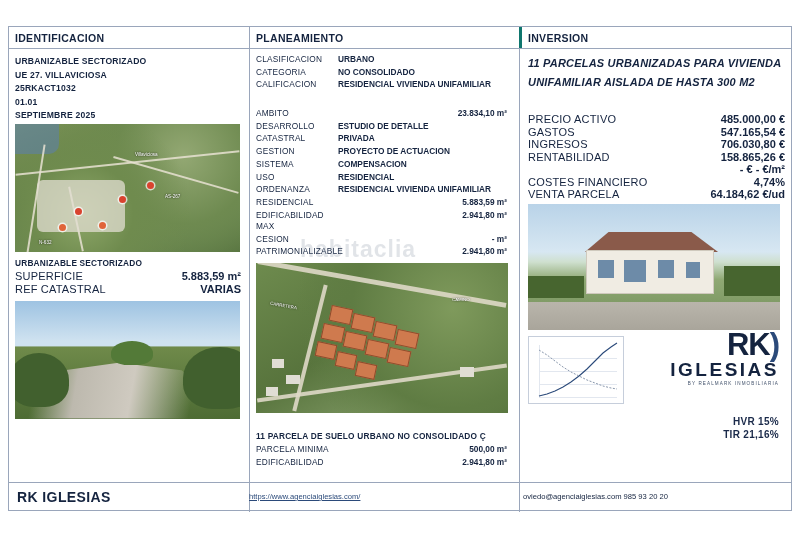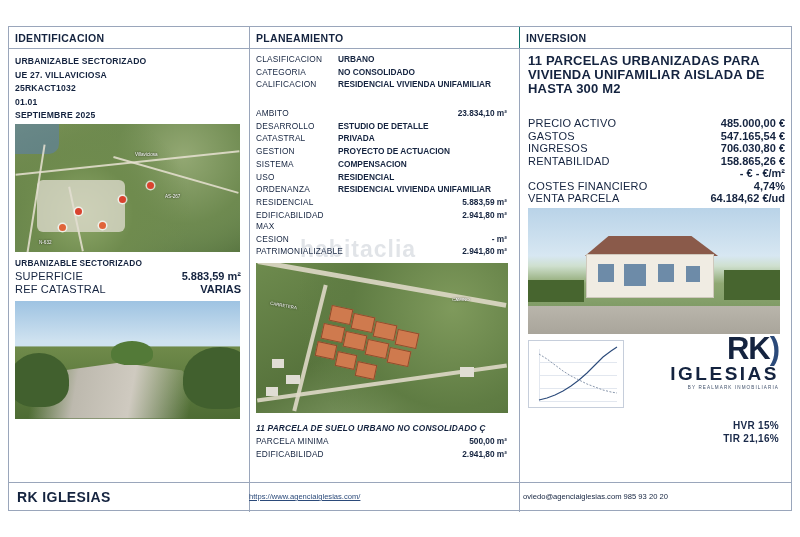--- a/index.html
+++ b/index.html
@@ -29,21 +29,21 @@
     position:absolute; left:0; top:0; width:100%; height:22px;
     border-bottom:1px solid #9aa6bb;
     display:flex;
   }
   .hdr .cell {
     font-size:10.5px; font-weight:bold; letter-spacing:0.3px;
     color:#14233f; padding:5px 0 0 6px;
   }
   .hdr .c1 { width:240px; }
   .hdr .c2 { width:270px; border-left:1px solid #9aa6bb; padding-left:6px; }
-  .hdr .c3 { flex:1; border-left:1px solid #0f766e; padding-left:6px; }
+  .hdr .c3 { flex:1; border-left:3px solid #0f766e; padding-left:6px; }
 
   .col { position:absolute; top:22px; }
   .col1 { left:0; width:240px; height:463px; }
   .col2 { left:240px; width:270px; height:463px; border-left:1px solid #9aa6bb; }
   .col3 { left:510px; width:274px; height:463px; border-left:1px solid #9aa6bb; }
 
   .pad { padding:6px 8px 0 6px; }
 
   .idline {
     font-size:8.6px; font-weight:bold; letter-spacing:0.2px;
@@ -166,21 +166,21 @@
   .footer {
     position:absolute; left:0; bottom:0; width:100%; height:28px;
     border-top:1px solid #9aa6bb; display:flex; align-items:center;
   }
   .footer .f1 { width:240px; padding-left:8px; font-size:14px; font-weight:bold; letter-spacing:.4px; color:#14233f; }
   .footer .f2 { width:270px; font-size:7.6px; color:#2b4a7a; text-decoration:underline; }
   .footer .f3 { flex:1; font-size:7.6px; color:#14233f; padding-left:4px; }
 
   .sectitle { font-size:8.3px; font-weight:bold; letter-spacing:.2px; color:#14233f; margin:6px 0 3px 0; }
 
-  .inv-lead { font-size:13px; font-weight:bold; letter-spacing:.2px; line-height:14px; color:#14233f; }
+  .inv-lead { font-size:11px; font-weight:bold; letter-spacing:.2px; line-height:19px; color:#14233f;font-style:italic; }
 
   .wm {
     position:absolute; left:300px; top:236px;
     font-size:23px; color:rgba(120,130,150,0.22); font-weight:bold;
     letter-spacing:1px; pointer-events:none;
   }
 </style>
 </head>
 <body>
 
@@ -316,21 +316,21 @@
           <div class="plot" style="left:80px; top:90px; width:20px; height:15px; transform:rotate(12deg);"></div>
           <div class="plot" style="left:100px; top:100px; width:20px; height:15px; transform:rotate(12deg);"></div>
           <div class="bld" style="left:16px; top:96px; width:12px; height:9px;"></div>
           <div class="bld" style="left:30px; top:112px; width:14px; height:9px;"></div>
           <div class="bld" style="left:10px; top:124px; width:12px; height:9px;"></div>
           <div class="bld" style="left:204px; top:104px; width:14px; height:10px;"></div>
           <div class="txt" style="left:14px; top:40px; transform:rotate(10deg);">CARRETERA</div>
           <div class="txt" style="left:196px; top:34px;">CAMINO</div>
         </div>
 
-        <div class="sectitle" style="margin-top:10px;font-style:italic;">11 PARCELA DE SUELO URBANO NO CONSOLIDADO Ç</div>
+        <div class="sectitle" style="margin-top:18px;">11 PARCELA DE SUELO URBANO NO CONSOLIDADO Ç</div>
 
         <div class="row2">
           <span class="k">PARCELA MINIMA</span>
           <span class="vr">500,00 m²</span>
         </div>
         <div class="row2">
           <span class="k">EDIFICABILIDAD</span>
           <span class="vr">2.941,80 m²</span>
         </div>
       </div>

